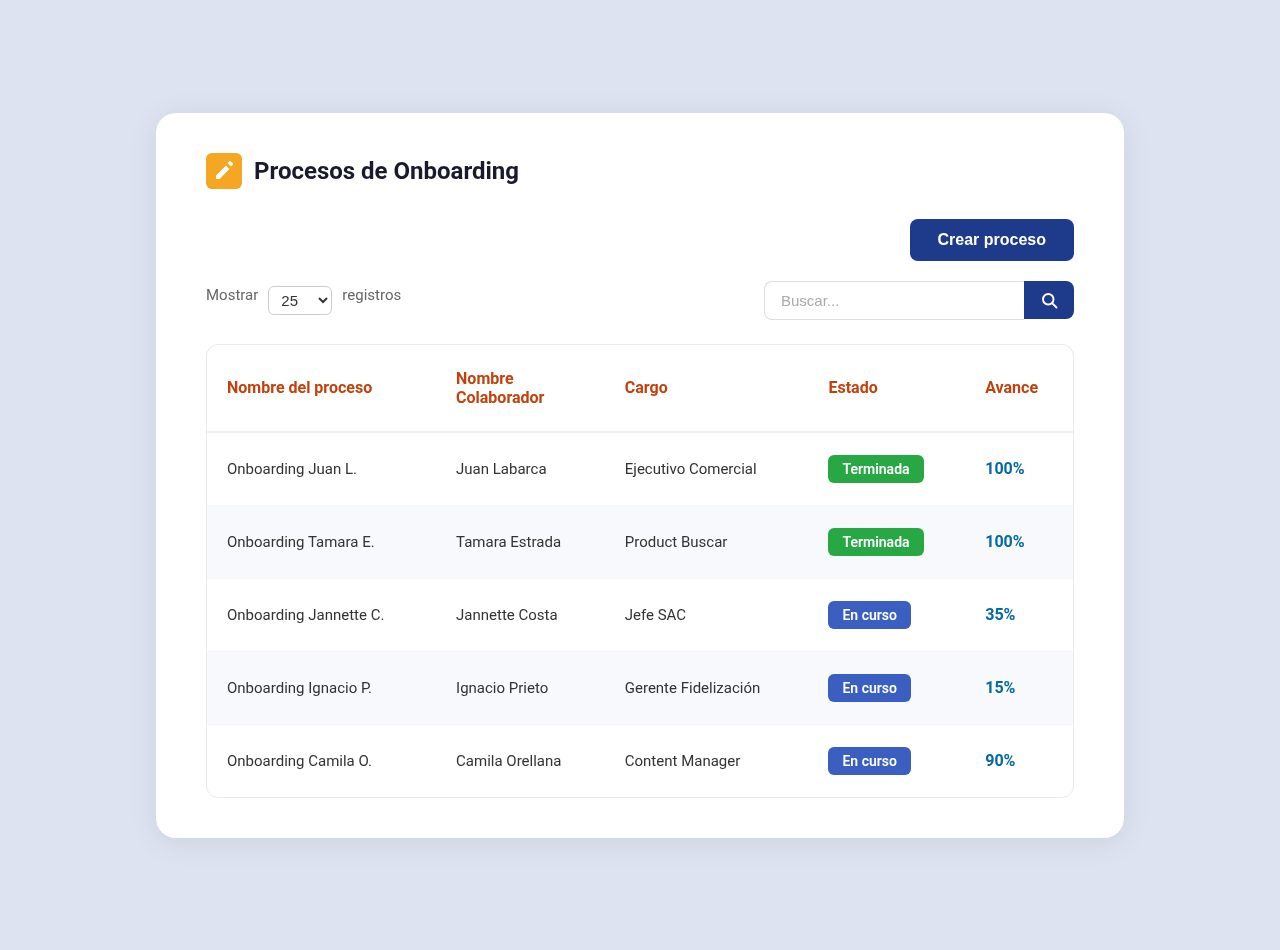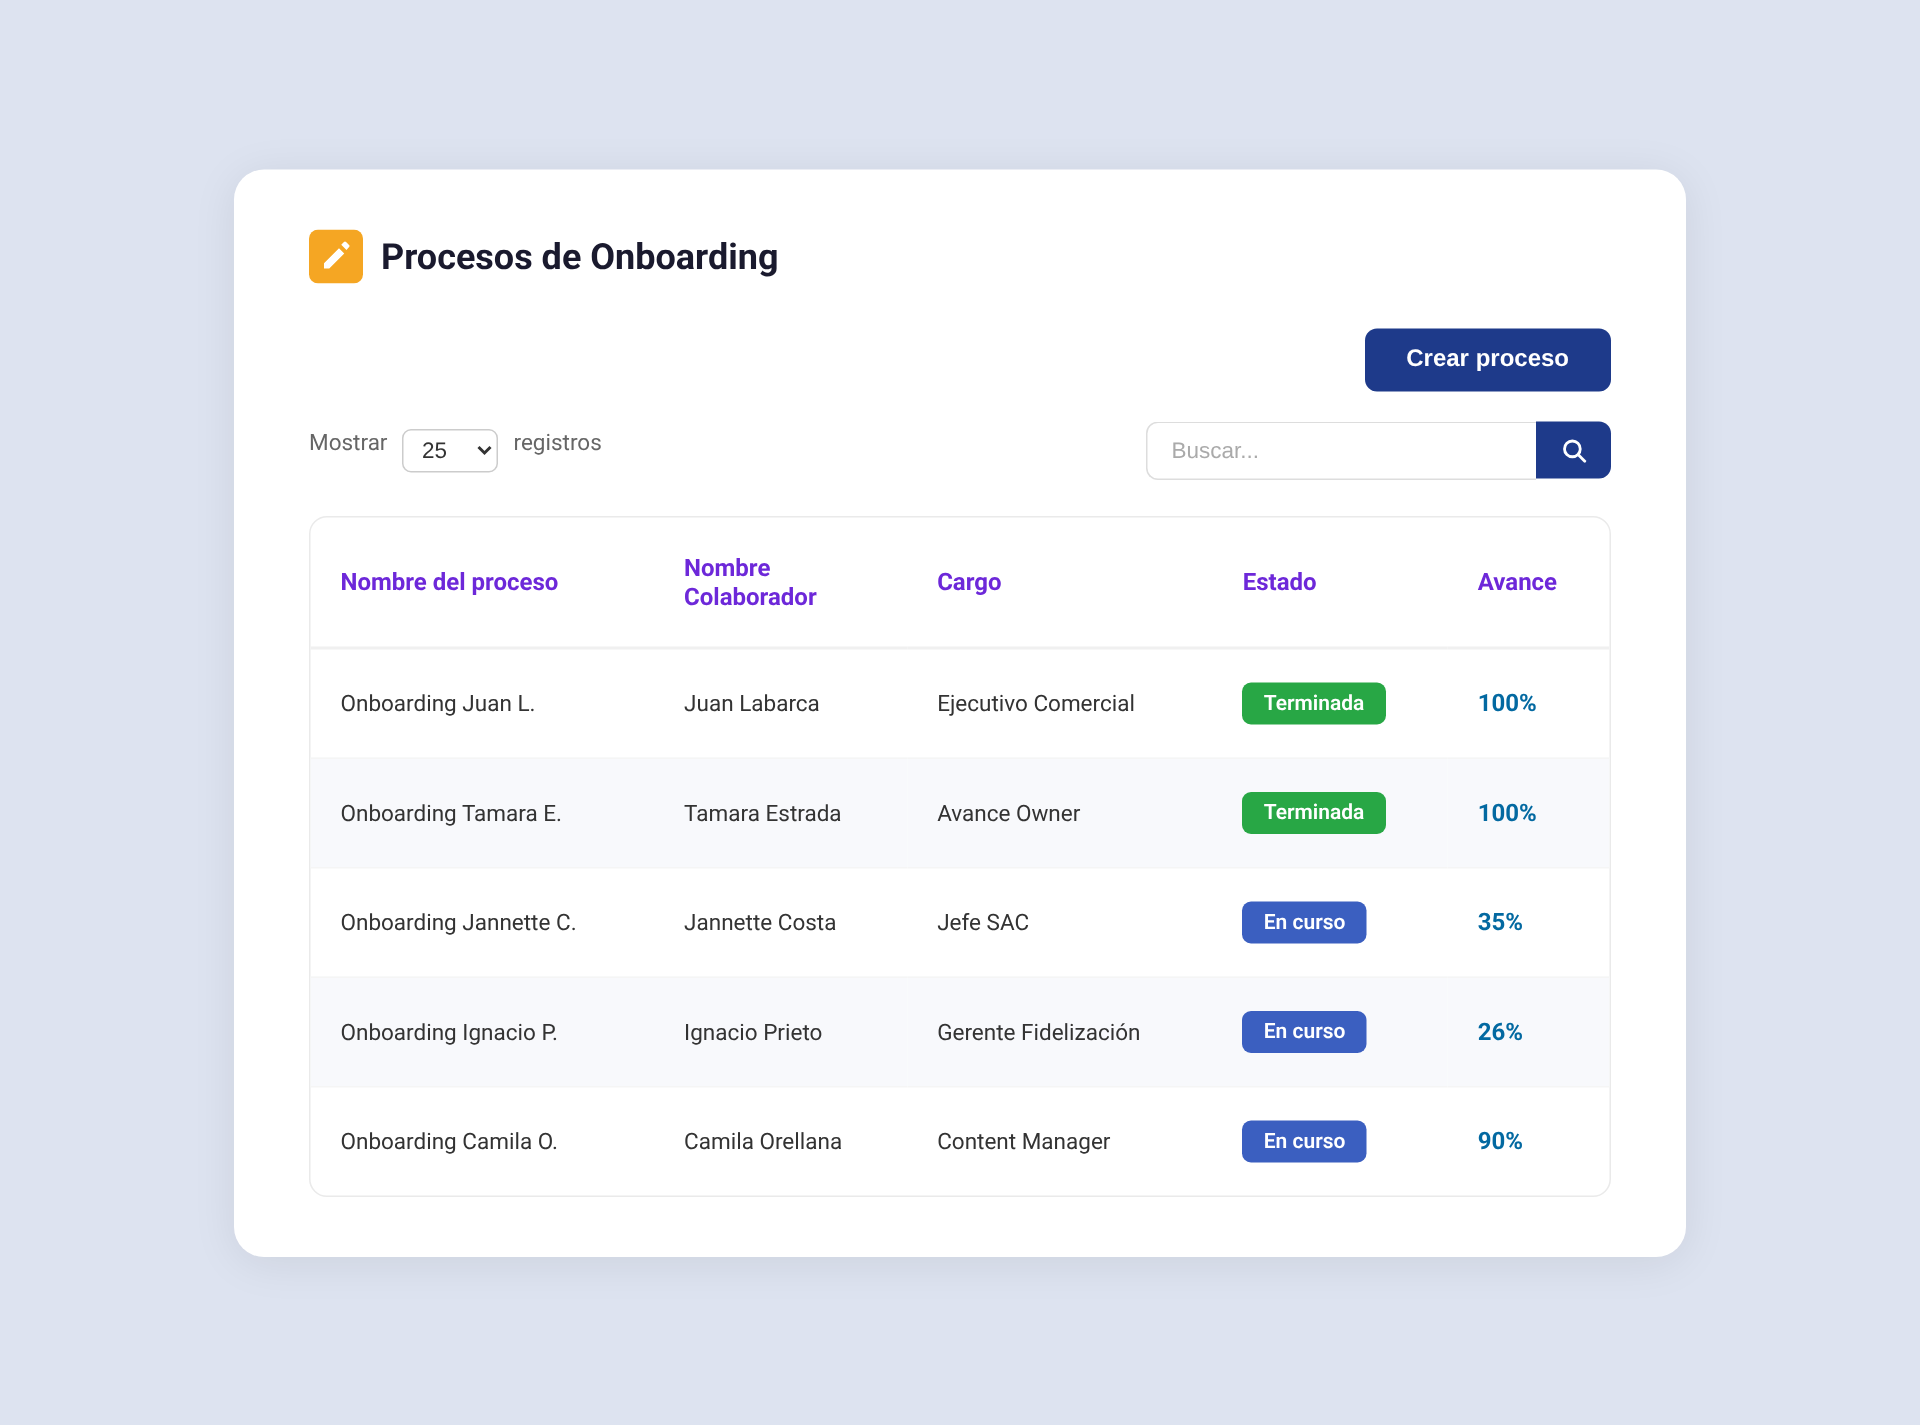--- a/index.html
+++ b/index.html
@@ -137,21 +137,21 @@
 
     thead tr {
       border-bottom: 2px solid #f0f0f0;
     }
 
     thead th {
       padding: 24px 20px;
       text-align: left;
       font-size: 16px;
       font-weight: 700;
-      color: #6d28d9;
+      color: #c2410c;
     }
 
     tbody tr {
       border-bottom: 1px solid #f5f5f5;
     }
 
     tbody tr:nth-child(even) {
       background: #f8f9fc;
     }
 
@@ -248,21 +248,21 @@
       <td>
         <span class="badge badge-terminada">Terminada</span>
       </td>
       <td>
         <span class="avance">100%</span>
       </td>
     </tr>
           <tr>
       <td>Onboarding Tamara E.</td>
       <td>Tamara Estrada</td>
-      <td>Avance Owner</td>
+      <td>Product Buscar</td>
       <td>
         <span class="badge badge-terminada">Terminada</span>
       </td>
       <td>
         <span class="avance">100%</span>
       </td>
     </tr>
           <tr>
       <td>Onboarding Jannette C.</td>
       <td>Jannette Costa</td>
@@ -275,21 +275,21 @@
       </td>
     </tr>
           <tr>
       <td>Onboarding Ignacio P.</td>
       <td>Ignacio Prieto</td>
       <td>Gerente Fidelización</td>
       <td>
         <span class="badge badge-encurso">En curso</span>
       </td>
       <td>
-        <span class="avance">26%</span>
+        <span class="avance">15%</span>
       </td>
     </tr>
           <tr>
       <td>Onboarding Camila O.</td>
       <td>Camila Orellana</td>
       <td>Content Manager</td>
       <td>
         <span class="badge badge-encurso">En curso</span>
       </td>
       <td>

